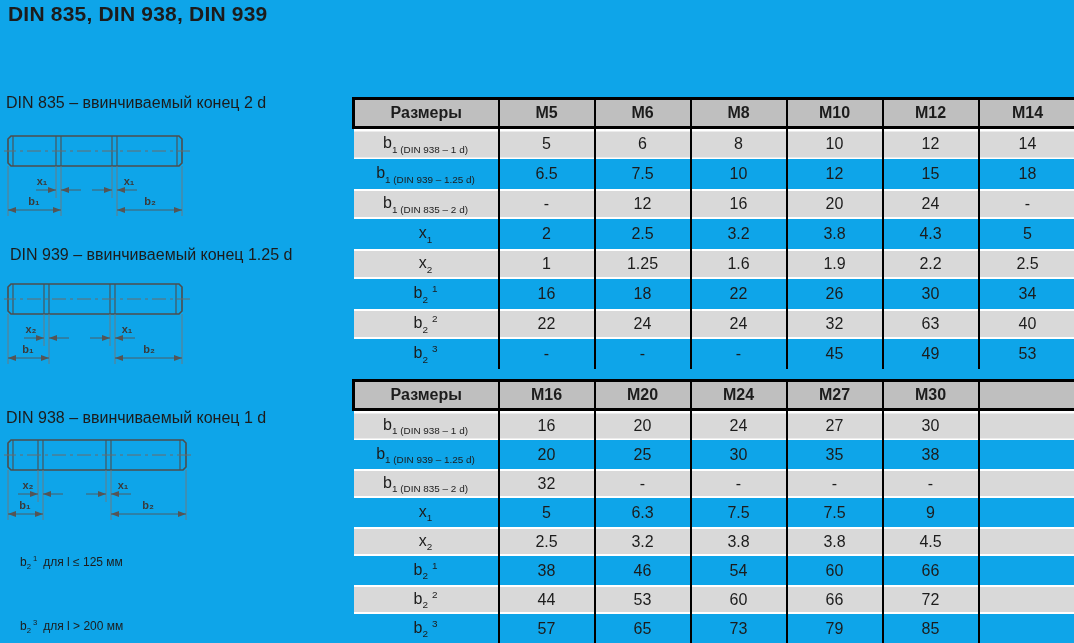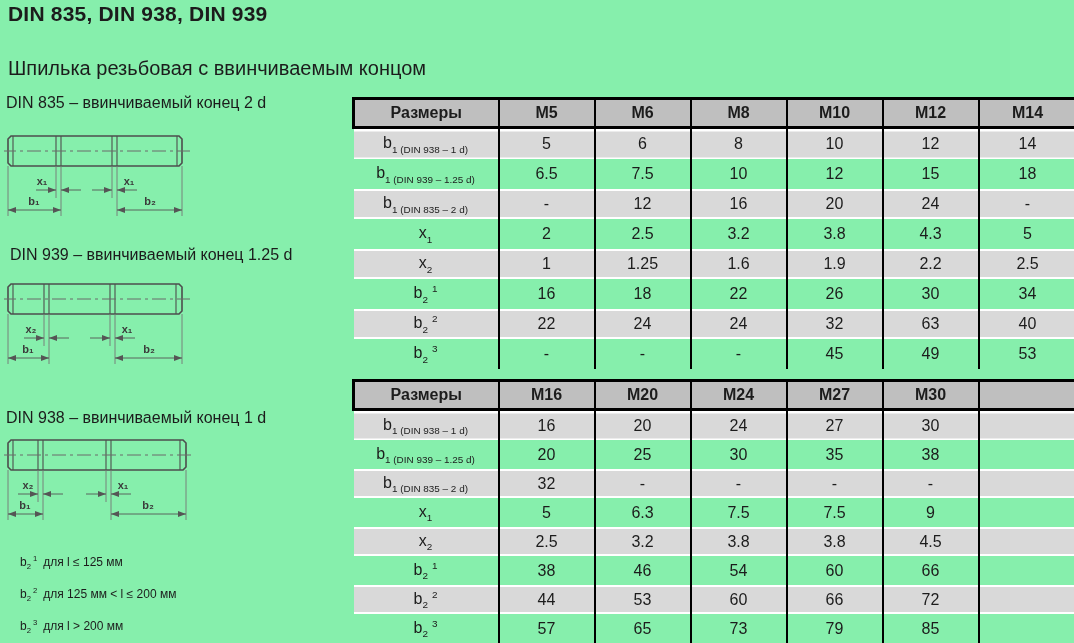--- a/index.html
+++ b/index.html
@@ -4,21 +4,21 @@
 <style>
   :root{
     --header-bg:#bfbfbf;
     --stripe-bg:#d9d9d9;
     --border:#000000;
     --text:#1c1c1c;
     --draw:#4d4d4d;
   }
   html,body{margin:0;padding:0;background:#fff;}
   body{font-family:"Liberation Sans",sans-serif;color:var(--text);}
-  .page{position:relative;width:1074px;height:643px;background:#86efac;overflow:hidden;}
+  .page{position:relative;width:1074px;height:643px;background:#0ea5e9;overflow:hidden;}
 
   .title{position:absolute;left:8px;top:2px;font-size:21px;font-weight:bold;margin:0;letter-spacing:.2px;}
   .subtitle{position:absolute;left:8px;top:57px;font-size:20px;font-weight:400;}
 
   .cap{position:absolute;font-size:16px;white-space:nowrap;}
   #cap1{left:6px;top:94px;}
   #cap2{left:10px;top:246px;}
   #cap3{left:6px;top:409px;}
 
   .draw{position:absolute;width:200px;height:100px;}
@@ -57,21 +57,20 @@
   .dims sub{font-size:62%;margin-top:20px;}
   .dims sup{font-size:62%;}
   .dims sup:not(:empty){margin-left:4px;}
 </style>
 </head>
 <body>
 
 <div class="page">
 
   <h1 class="title">DIN 835, DIN 938, DIN 939</h1>
-  <div class="subtitle">Шпилька резьбовая с ввинчиваемым концом</div>
 
   <div class="cap" id="cap1">DIN 835 – ввинчиваемый конец 2 d</div>
   <svg class="draw" id="d1" viewBox="0 0 200 100">
     <path class="body" d="M7,12 L175,12 L178,15 L178,39 L175,42 L7,42 L4,39 L4,15 Z"></path>
     <line class="band" x1="52" y1="12" x2="52" y2="42"></line>
     <line class="band" x1="57" y1="12" x2="57" y2="42"></line>
     <line class="band" x1="108" y1="12" x2="108" y2="42"></line>
     <line class="band" x1="113" y1="12" x2="113" y2="42"></line>
     <line class="band" x1="9" y1="12" x2="9" y2="42"></line>
     <line class="band" x1="173" y1="12" x2="173" y2="42"></line>
@@ -168,21 +167,20 @@
       <path class="arr" d="M4,86 l8,-3 v6 z"></path>
       <path class="arr" d="M39,86 l-8,-3 v6 z"></path>
     <line class="dim" x1="107" y1="86" x2="182" y2="86"></line>
       <path class="arr" d="M107,86 l8,-3 v6 z"></path>
       <path class="arr" d="M182,86 l-8,-3 v6 z"></path>
     <text x="21" y="81" text-anchor="middle">b₁</text>
     <text x="144" y="81" text-anchor="middle">b₂</text>
   </svg>
 
   <div class="fn" id="fn1"><span>b</span><sub>2</sub><sup>1</sup><span class="fn-text">для l ≤ 125 мм</span></div>
-  <div class="fn" id="fn2"><span>b</span><sub>2</sub><sup>2</sup><span class="fn-text">для 125 мм &lt; l ≤ 200 мм</span></div>
   <div class="fn" id="fn3"><span>b</span><sub>2</sub><sup>3</sup><span class="fn-text">для l &gt; 200 мм</span></div>
 
   <table class="dims" id="t1">
     <colgroup>
       <col style="width:145px">
         <col style="width:96px">
         <col style="width:96px">
         <col style="width:96px">
       <col style="width:96px">
         <col style="width:96px">

